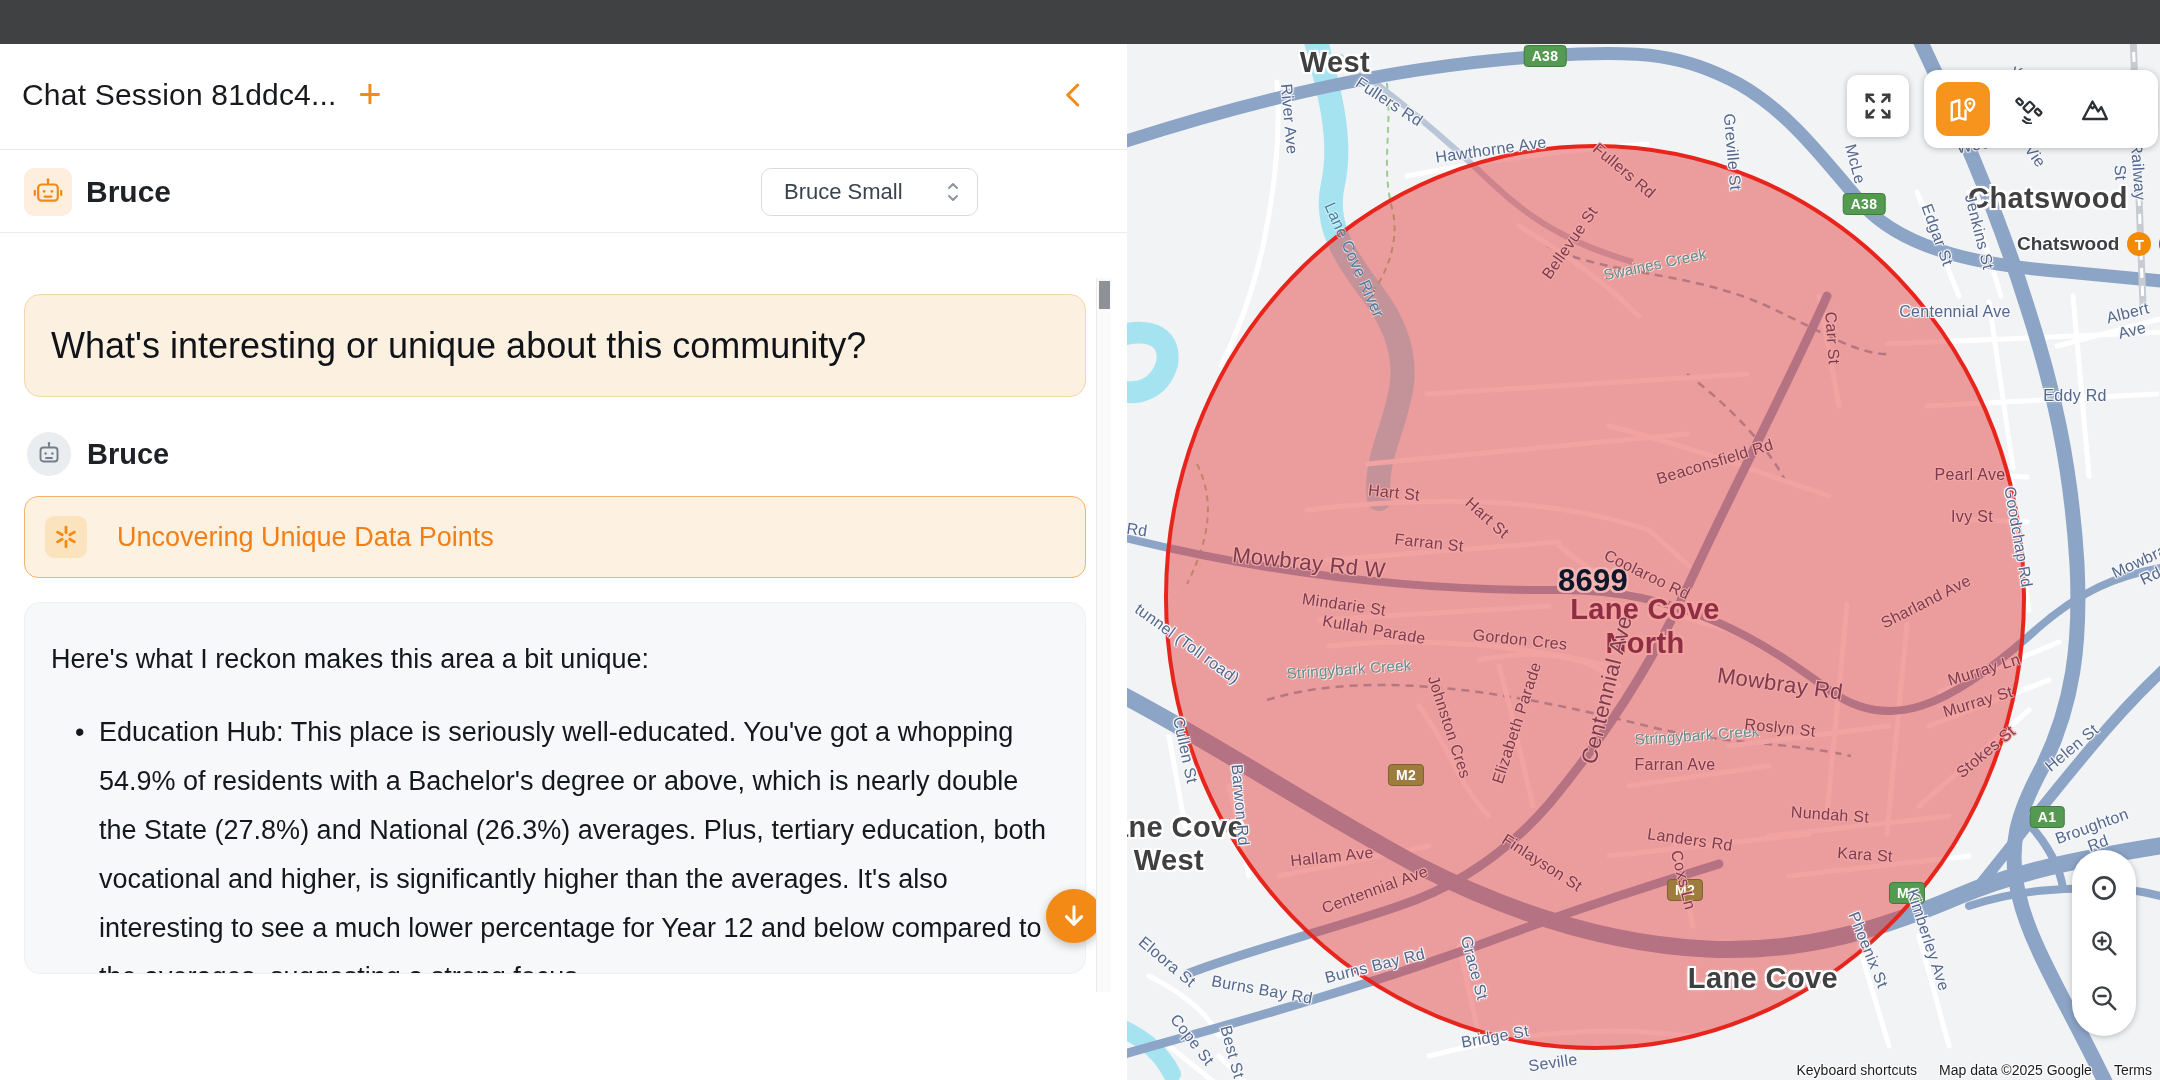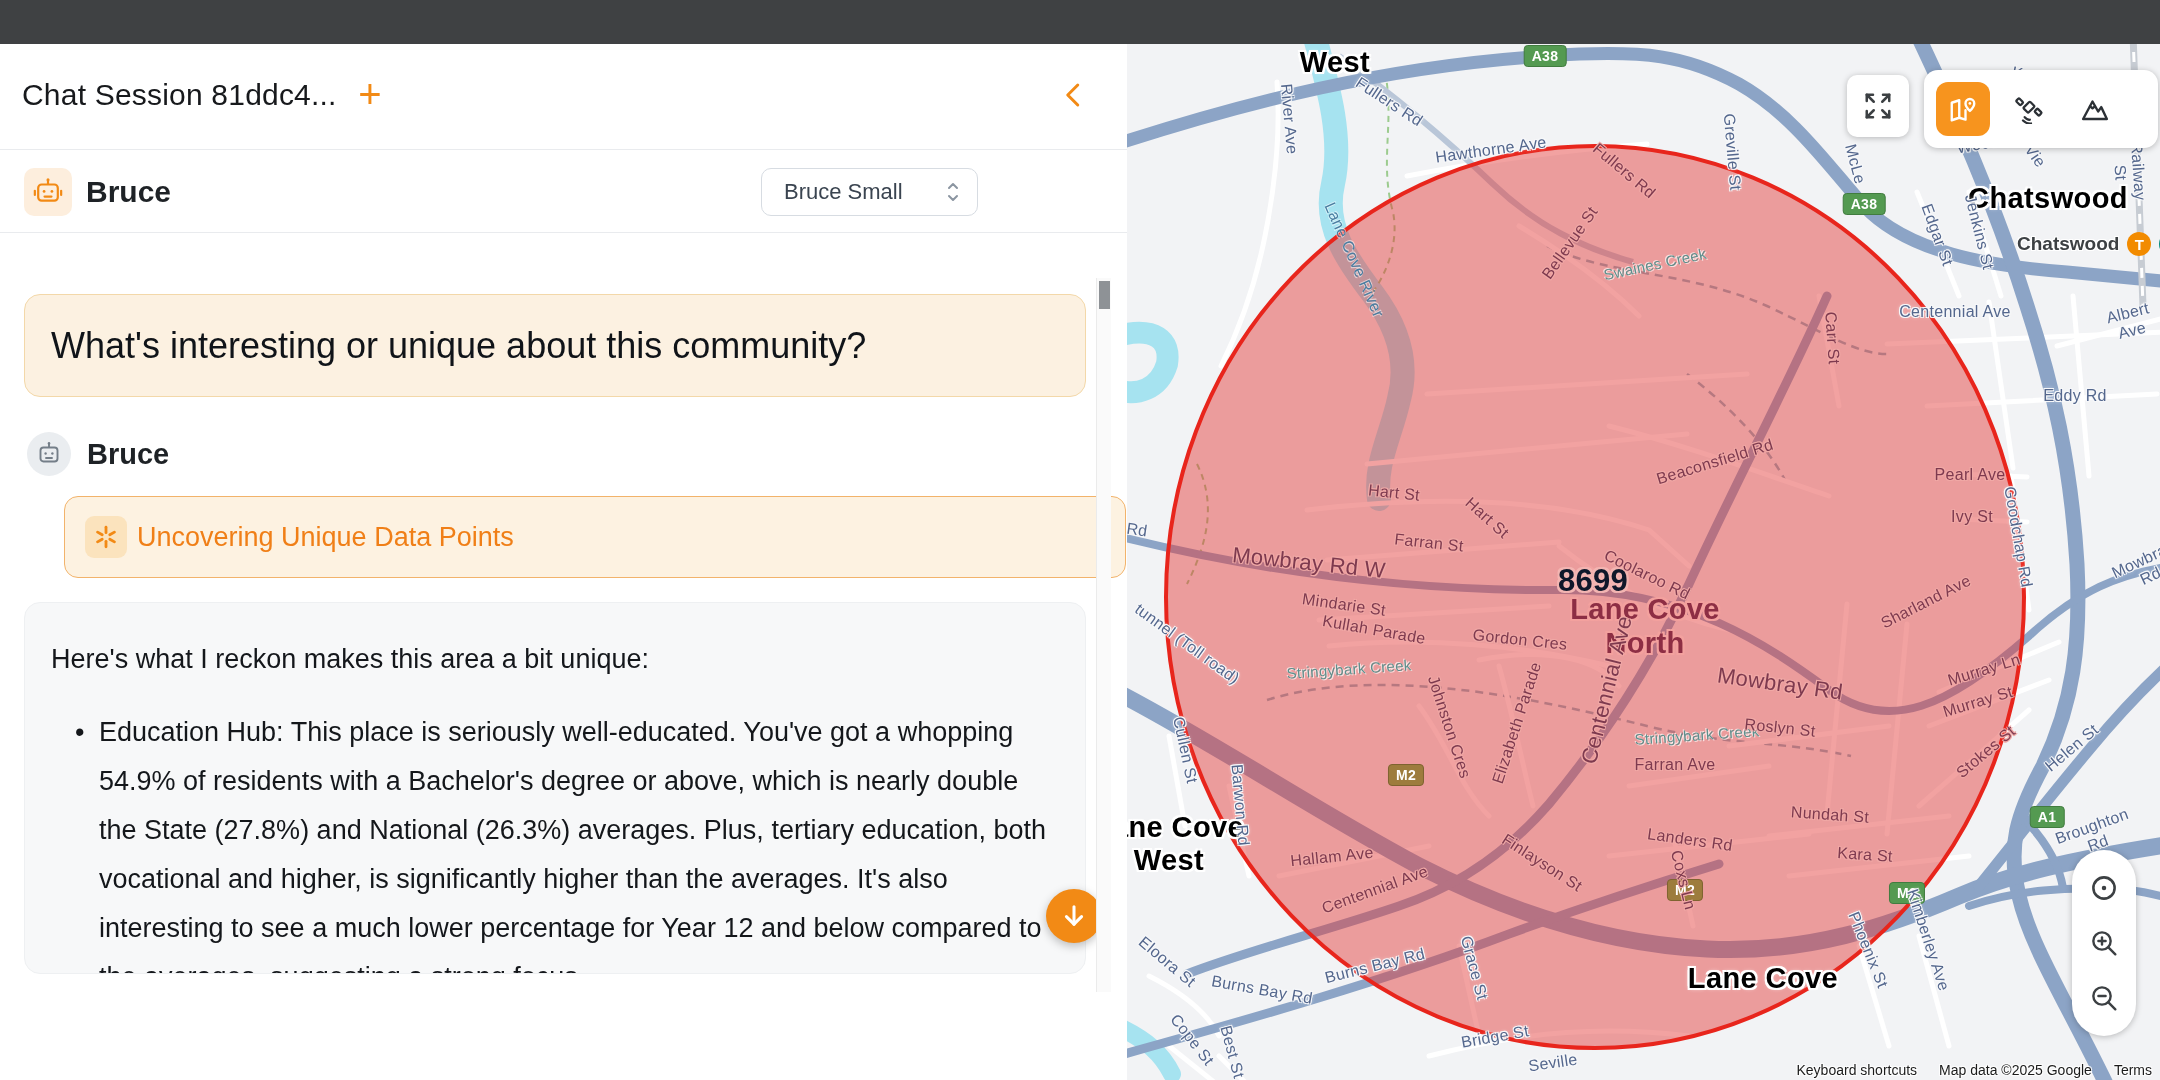--- a/index.html
+++ b/index.html
@@ -26,21 +26,21 @@
   .model-select span { font-size:22px; color:#3a4450; flex:1; }
 
   .chat-scroll { position:absolute; left:0; top:190px; width:1127px; height:758px; overflow:hidden; }
   .user-bubble { position:absolute; left:24px; top:60px; width:1062px; height:103px; background:#fcf1e1;
     border:1px solid #f3d8a9; border-radius:16px; display:flex; align-items:center; padding:0 26px; }
   .user-bubble div { font-size:36px; color:#101419; }
   .bruce-row2 { position:absolute; left:27px; top:198px; display:flex; align-items:center; gap:16px; }
   .avatar-circle { width:44px; height:44px; border-radius:50%; background:#eaedf0; display:flex; align-items:center; justify-content:center; }
   .bruce-row2 b { font-size:29px; font-weight:600; color:#1e2226; }
   .tool-box { position:absolute; left:24px; top:262px; width:1062px; height:82px; background:#fdf2e1;
-    border:1.5px solid #f2b36b; border-radius:14px; display:flex; align-items:center; padding:0 20px; gap:10px;margin-left:40px; }
+    border:1.5px solid #f2b36b; border-radius:14px; display:flex; align-items:center; padding:0 20px; gap:30px; }
   .tool-icon-sq { width:42px; height:42px; border-radius:9px; background:#fbe3bd; display:flex; align-items:center; justify-content:center; }
   .tool-label { font-size:27px; font-weight:500; color:#f07f17; }
   .answer-box { position:absolute; left:24px; top:368px; width:1062px; height:372px; background:#f7f8f9;
     border:1px solid #eef0f2; border-radius:16px; padding:32px 26px 8px 26px; overflow:hidden; }
   .answer-intro { font-size:27px; color:#14171b; line-height:49px; }
   .answer-li { position:relative; margin-top:24px; padding-left:48px; font-size:27px; color:#14171b; line-height:49px; }
   .answer-li::before { content:"•"; position:absolute; left:24px; top:0; font-size:27px; }
   .scroll-fab { position:absolute; left:1046px; top:655px; width:56px; height:54px; border-radius:50%; border:none;
     background:#f28a15; box-shadow:0 3px 10px rgba(0,0,0,.25); cursor:pointer; display:flex; align-items:center; justify-content:center; }
   .scrollbar-track { position:absolute; left:1096px; top:44px; width:15px; height:714px; background:#fafafa; border-left:1px solid #ebebeb; }
@@ -58,21 +58,21 @@
   
   .map-panel { position:absolute; left:1127px; top:44px; width:1033px; height:1036px; background:#f2f3f5; overflow:hidden; }
   .map-svg { position:absolute; left:0; top:0; }
   .mlabel { position:absolute; white-space:pre-line; text-align:center; transform:translate(-50%,-50%);
     font-size:16px; letter-spacing:.3px; pointer-events:none; }
   .out { color:#54678d; text-shadow:-1px -1px 0 #f7f8fa,1px -1px 0 #f7f8fa,-1px 1px 0 #f7f8fa,1px 1px 0 #f7f8fa,0 0 4px #f7f8fa; }
   .in  { color:#7e3a4f; text-shadow:-1px -1px 0 #f0a9a6,1px -1px 0 #f0a9a6,-1px 1px 0 #f0a9a6,1px 1px 0 #f0a9a6; }
   .inbig { color:#7e3a4f; font-size:22px; text-shadow:-1px -1px 0 #f0a9a6,1px -1px 0 #f0a9a6,-1px 1px 0 #f0a9a6,1px 1px 0 #f0a9a6; }
   .creek { color:#5f8f8c; font-size:15px; text-shadow:-1px -1px 0 rgba(255,255,255,.7),1px 1px 0 rgba(255,255,255,.7); }
   .water { color:#4b7da0; font-size:16px; text-shadow:-1px -1px 0 rgba(255,255,255,.55),1px 1px 0 rgba(255,255,255,.55); }
-  .loc { color:#000000; font-weight:bold; font-size:29px; letter-spacing:.4px; line-height:33px;
+  .loc { color:#404040; font-weight:bold; font-size:29px; letter-spacing:.4px; line-height:33px;
     text-shadow:-2px -2px 0 #fff,2px -2px 0 #fff,-2px 2px 0 #fff,2px 2px 0 #fff,0 0 5px #fff; }
   .locred { color:#8d2e44; font-weight:bold; font-size:29px; line-height:34px;
     text-shadow:-2px -2px 0 #f3a19e,2px -2px 0 #f3a19e,-2px 2px 0 #f3a19e,2px 2px 0 #f3a19e; }
   .num { color:#0f172a; font-weight:bold; font-size:31px;
     text-shadow:-2px -2px 0 #f3b5b2,2px -2px 0 #f3b5b2,-2px 2px 0 #f3b5b2,2px 2px 0 #f3b5b2; }
   .bg, .bb { font-size:14px; font-weight:bold; color:#fff; padding:2px 7px; border-radius:4px; }
   .bg { background:#549a51; border:1px solid #417c3f; }
   .bb { background:#9d7c3d; border:1px solid #7e6330; }
 
   .station { position:absolute; left:890px; top:188px; display:flex; align-items:center; gap:8px; }

